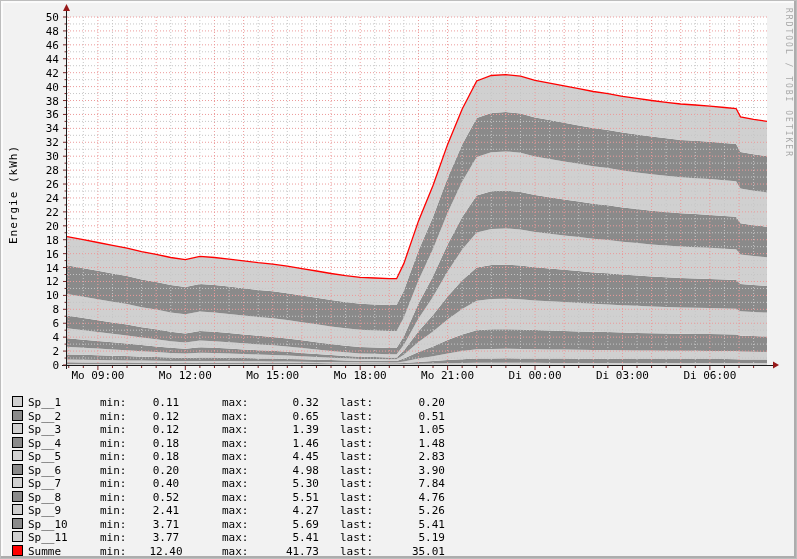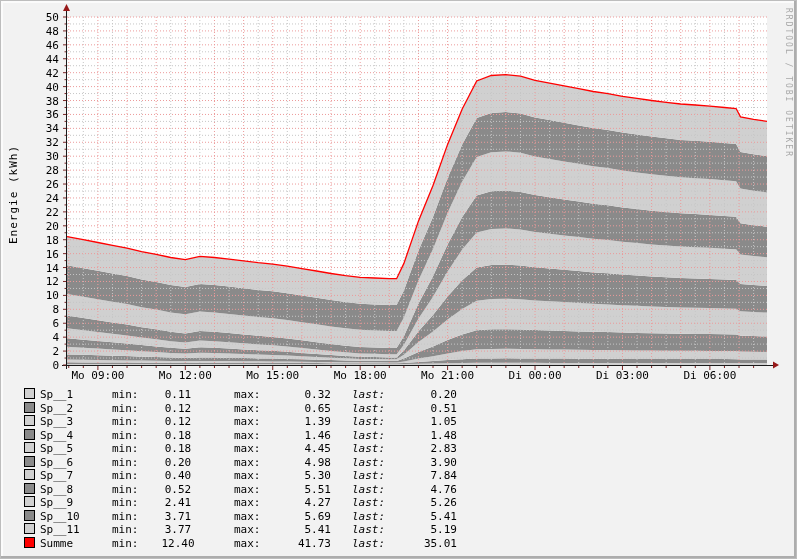--- a/index.html
+++ b/index.html
@@ -12,29 +12,29 @@
   .chart-svg{position:absolute;left:0;top:0;}
   .ylabel{
     position:absolute;left:6px;top:243px;transform-origin:0 0;transform:rotate(-90deg);
     font-size:11px;color:#000;white-space:nowrap;letter-spacing:1px;
   }
   .watermark{
     position:absolute;right:3px;top:7px;writing-mode:vertical-rl;
     font-size:8px;letter-spacing:2px;white-space:nowrap;
   }
   .legend{position:absolute;left:0;top:387px;width:100%;font-size:11px;color:#000;}
-  .legend-row{position:absolute;left:12px;width:470px;height:13px;line-height:13px;}
+  .legend-row{position:absolute;left:0;width:470px;height:13px;line-height:13px;margin-top:8px;}
   .legend-row span{position:absolute;top:0;white-space:pre;}
   .sw{position:absolute;left:11px;top:1px;width:9px;height:9px;border:1px solid #000;}
   .c-name{left:27px;}
   .c-minlab{left:99px;}
   .c-minval{left:130px;width:70px;text-align:center;}
   .c-maxlab{left:221px;text-align:center;}
   .c-maxval{left:252px;width:66px;text-align:right;}
-  .c-lastlab{left:339px;font-style:italic;}
+  .c-lastlab{left:339px;}
   .c-lastval{left:374px;width:70px;text-align:right;}
 </style>
 </head>
 <body>
 
 <div class="graph" style="background: rgb(242, 242, 242);">
   <svg class="chart-svg" width="797" height="386">
       <rect x="66" y="16" width="700" height="348" fill="#ffffff"></rect>
       <path d="M66.0,362.9L82.3,362.9L96.9,363.0L111.5,363.0L126.0,363.0L140.6,363.0L155.2,363.0L169.7,363.1L184.3,363.1L198.9,363.1L213.5,363.1L228.0,363.1L242.6,363.1L257.2,363.1L271.7,363.1L286.3,363.1L300.9,363.1L315.5,363.2L330.0,363.2L344.6,363.2L359.2,363.2L373.7,363.2L388.3,363.2L395.6,363.2L402.9,363.1L417.5,362.8L432.0,362.6L446.6,362.3L461.2,362.0L475.7,361.8L490.3,361.8L504.9,361.8L519.5,361.8L534.0,361.8L548.6,361.9L563.2,361.9L577.7,361.9L592.3,361.9L606.9,361.9L621.5,362.0L636.0,362.0L650.6,362.0L665.2,362.0L679.7,362.0L694.3,362.0L708.9,362.0L723.5,362.0L735.1,362.0L739.5,362.1L752.6,362.1L766.0,362.1L766.0,364.0L752.6,364.0L739.5,364.0L735.1,364.0L723.5,364.0L708.9,364.0L694.3,364.0L679.7,364.0L665.2,364.0L650.6,364.0L636.0,364.0L621.5,364.0L606.9,364.0L592.3,364.0L577.7,364.0L563.2,364.0L548.6,364.0L534.0,364.0L519.5,364.0L504.9,364.0L490.3,364.0L475.7,364.0L461.2,364.0L446.6,364.0L432.0,364.0L417.5,364.0L402.9,364.0L395.6,364.0L388.3,364.0L373.7,364.0L359.2,364.0L344.6,364.0L330.0,364.0L315.5,364.0L300.9,364.0L286.3,364.0L271.7,364.0L257.2,364.0L242.6,364.0L228.0,364.0L213.5,364.0L198.9,364.0L184.3,364.0L169.7,364.0L155.2,364.0L140.6,364.0L126.0,364.0L111.5,364.0L96.9,364.0L82.3,364.0L66.0,364.0Z" fill="#d0d0d0"></path>
       <path d="M66.0,361.3L82.3,361.4L96.9,361.4L111.5,361.5L126.0,361.6L140.6,361.7L155.2,361.7L169.7,361.8L184.3,361.9L198.9,361.8L213.5,361.8L228.0,361.9L242.6,361.9L257.2,361.9L271.7,362.0L286.3,362.0L300.9,362.1L315.5,362.1L330.0,362.2L344.6,362.3L359.2,362.3L373.7,362.3L388.3,362.3L395.6,362.3L402.9,362.0L417.5,360.9L432.0,360.1L446.6,359.0L461.2,358.2L475.7,357.5L490.3,357.4L504.9,357.3L519.5,357.4L534.0,357.5L548.6,357.6L563.2,357.6L577.7,357.7L592.3,357.8L606.9,357.8L621.5,357.9L636.0,357.9L650.6,358.0L665.2,358.0L679.7,358.1L694.3,358.1L708.9,358.1L723.5,358.1L735.1,358.2L739.5,358.4L752.6,358.4L766.0,358.5L766.0,362.1L752.6,362.1L739.5,362.1L735.1,362.0L723.5,362.0L708.9,362.0L694.3,362.0L679.7,362.0L665.2,362.0L650.6,362.0L636.0,362.0L621.5,362.0L606.9,361.9L592.3,361.9L577.7,361.9L563.2,361.9L548.6,361.9L534.0,361.8L519.5,361.8L504.9,361.8L490.3,361.8L475.7,361.8L461.2,362.0L446.6,362.3L432.0,362.6L417.5,362.8L402.9,363.1L395.6,363.2L388.3,363.2L373.7,363.2L359.2,363.2L344.6,363.2L330.0,363.2L315.5,363.2L300.9,363.1L286.3,363.1L271.7,363.1L257.2,363.1L242.6,363.1L228.0,363.1L213.5,363.1L198.9,363.1L184.3,363.1L169.7,363.1L155.2,363.0L140.6,363.0L126.0,363.0L111.5,363.0L96.9,363.0L82.3,362.9L66.0,362.9Z" fill="#8a8a8a"></path>

